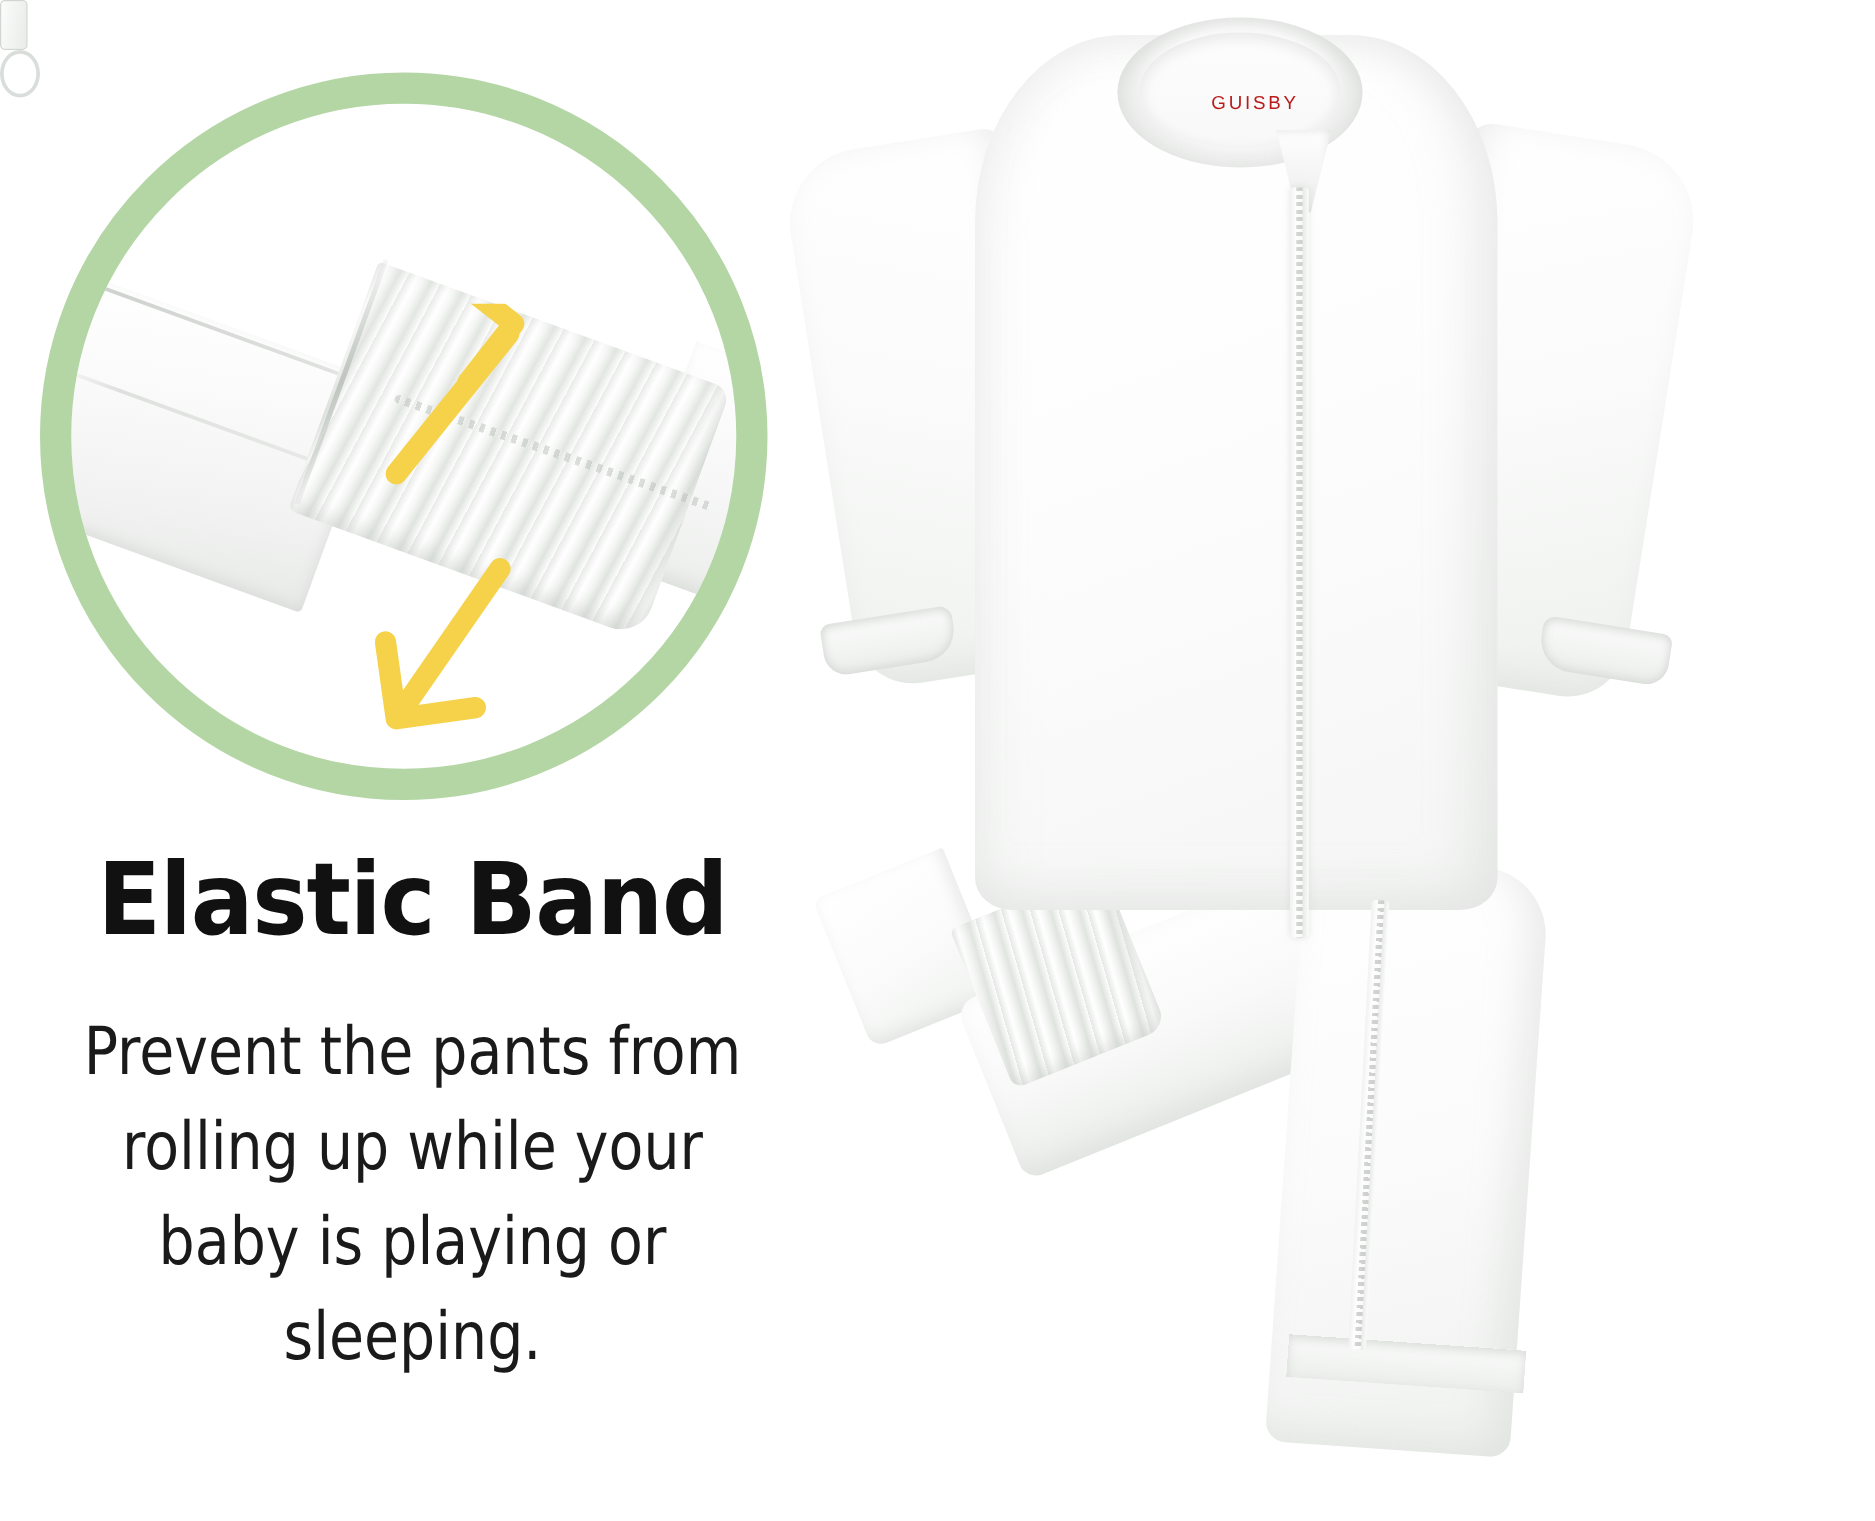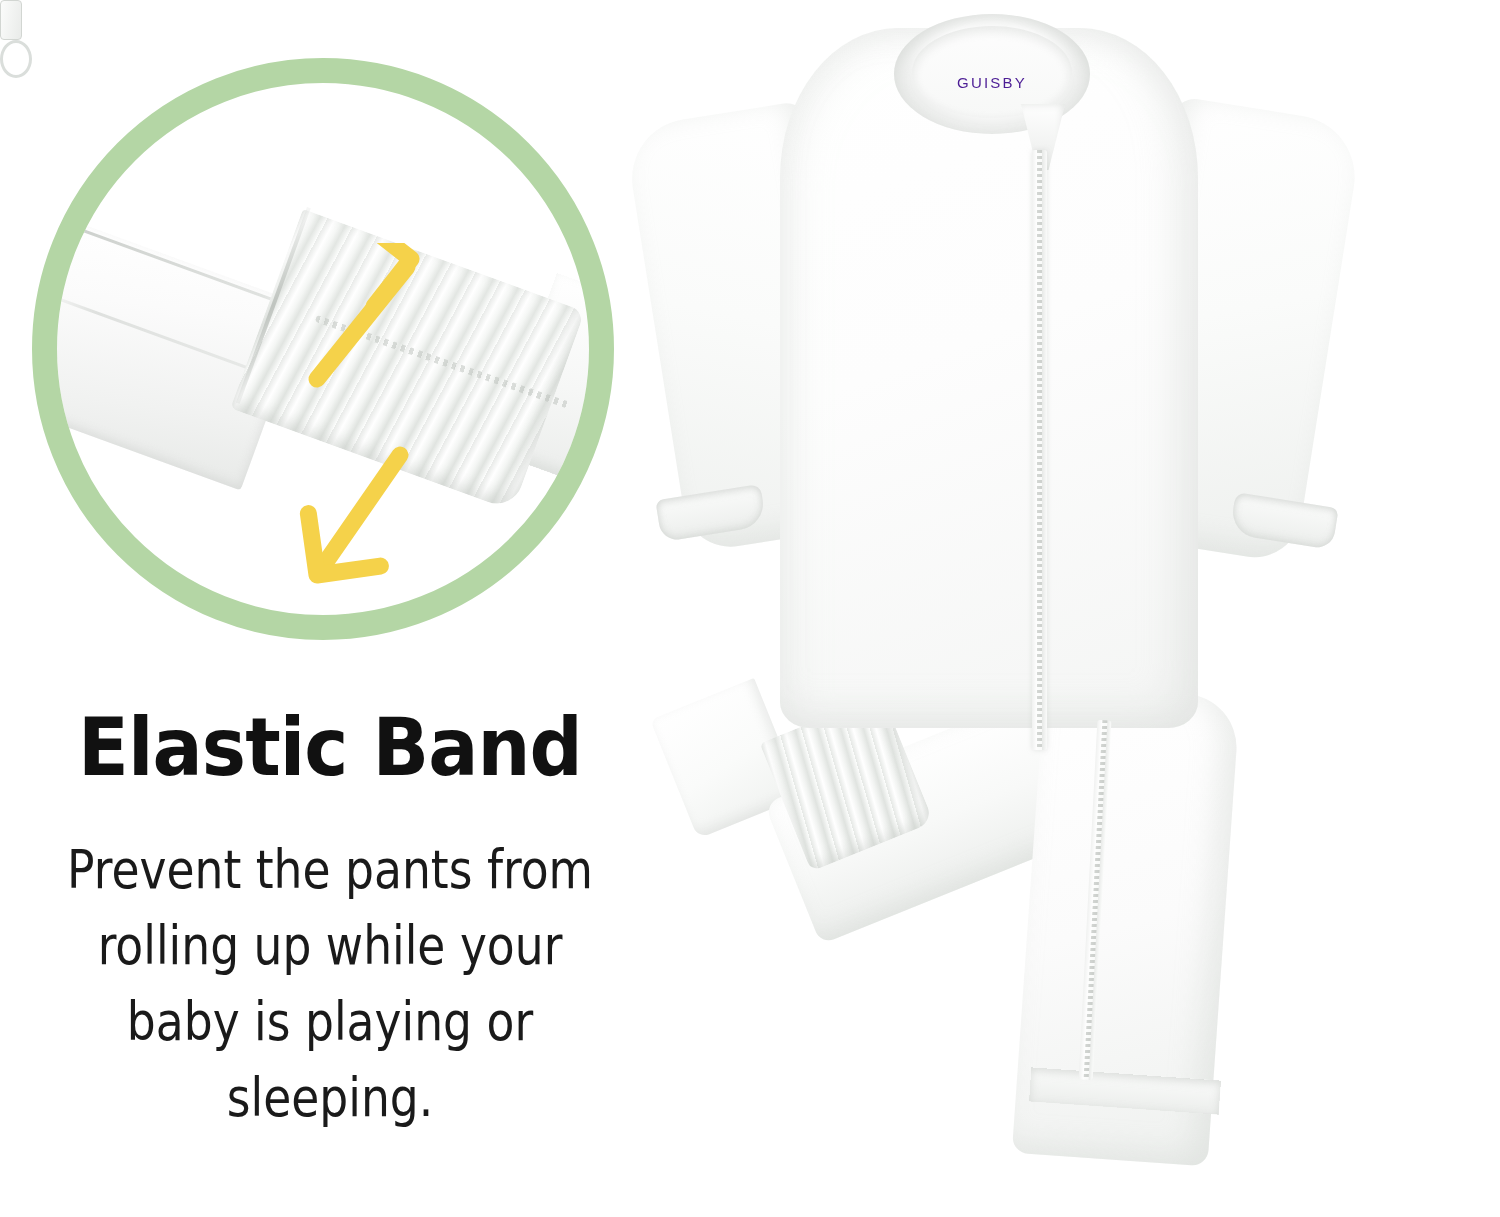--- a/index.html
+++ b/index.html
@@ -145,21 +145,21 @@
 
   
   .stretch-arrow {
     position: absolute;
   }
 
   
   #copy-block {
     position: absolute;
     left: 0;
-    top: 700px;
+    top: 672px;
     width: 660px;
     text-align: center;
   }
   #feature-title {
     font-family: "DejaVu Sans", sans-serif;
     font-weight: 700;
     font-size: 80px;
     line-height: 96px;
     letter-spacing: -1px;
     color: #111111;
@@ -214,28 +214,28 @@
     left: 292px;
     top: 26px;
     width: 160px;
     height: 92px;
     border-radius: 50%;
     background: linear-gradient(180deg,#fdfdfd,#f7f8f7);
     box-shadow: inset 0 4px 11px rgba(214,217,214,.6);
   }
   #brand-label {
     position: absolute;
-    left: 274px;
+    left: 286px;
     top: 74px;
     width: 196px;
     text-align: center;
     font-family: "Liberation Sans", sans-serif;
     font-size: 15px;
     letter-spacing: 2.2px;
-    color: #4c1d95;
+    color: #b91c1c;
   }
   
   #zip-garage {
     left: 400px;
     top: 104px;
     width: 46px;
     height: 66px;
     background: linear-gradient(185deg,#ffffff 0%,#f2f3f2 62%,#e6e8e6 100%);
     clip-path: polygon(2% 0%, 98% 0%, 62% 100%, 38% 100%);
     box-shadow: inset -3px 0 8px rgba(200,204,200,.55);

